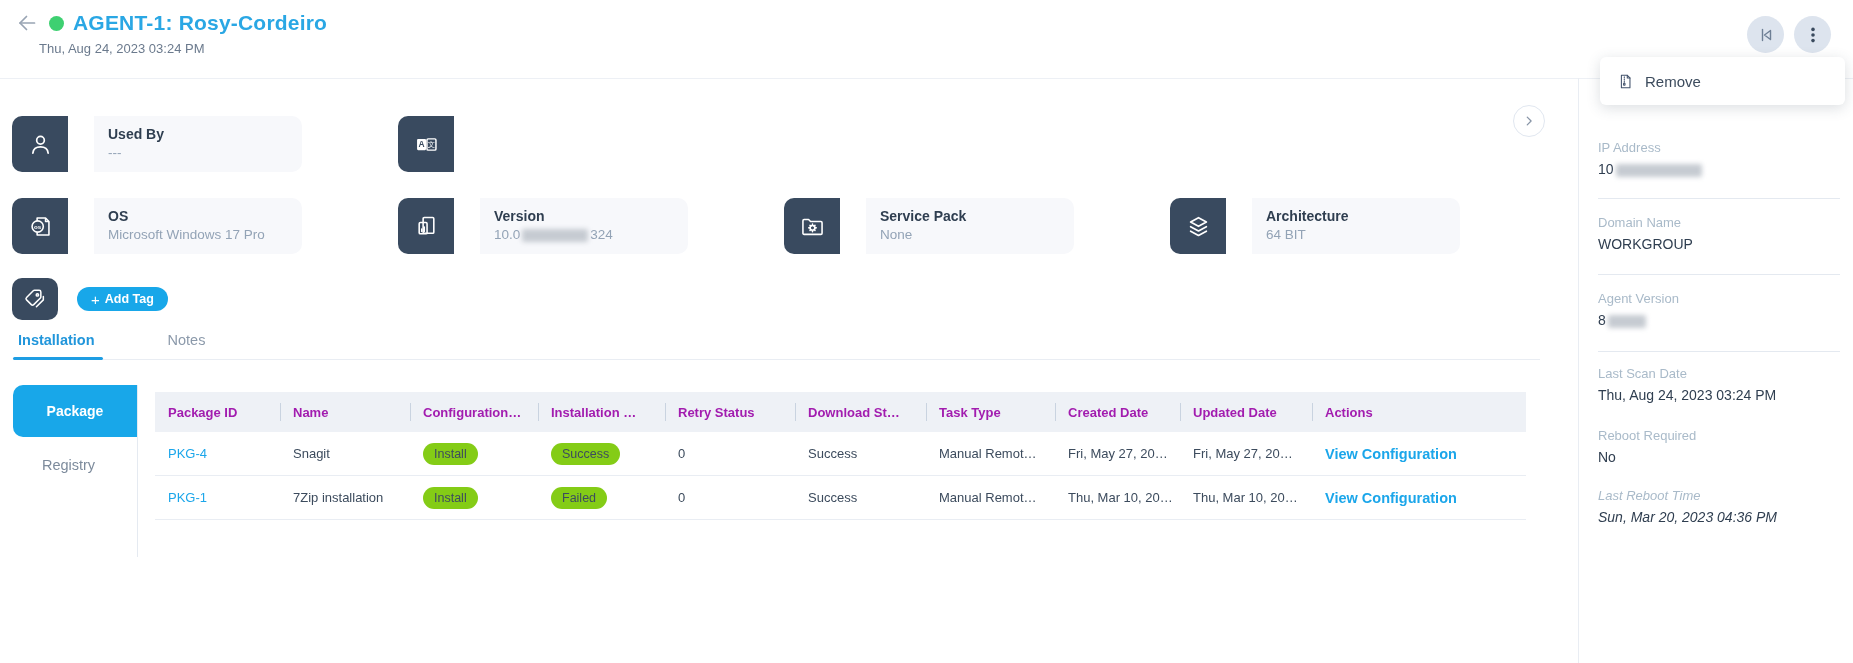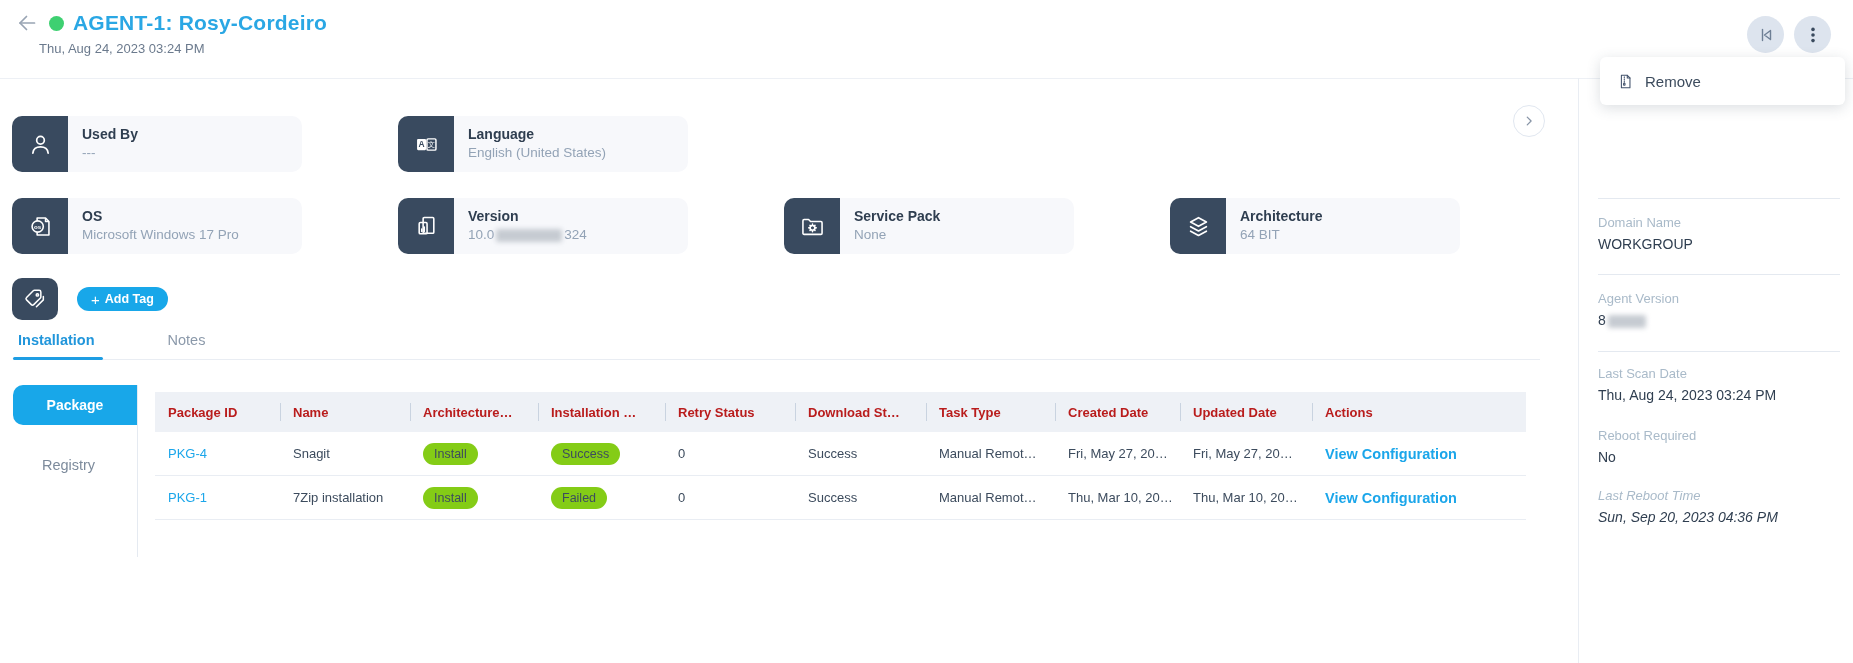--- a/index.html
+++ b/index.html
@@ -24,21 +24,21 @@
     display:flex; align-items:center; padding-left:17px; gap:11px; }
   .dropdown .dd-label { font-size:15px; color:#3c4b5d; }
 
   
   .cards-row { position:absolute; left:12px; display:flex; gap:96px; }
   .cards-row.r1 { top:116px; }
   .cards-row.r2 { top:198px; }
   .card { display:flex; width:290px; height:56px; }
   .card-icon { width:56px; height:56px; flex:none; background:#394a5f; border-radius:10px 0 0 10px;
     display:flex; align-items:center; justify-content:center; }
-  .card-body { flex:1; background:#f7f8fb; border-radius:0 10px 10px 0; padding:9px 8px 0 14px; }
+  .card-body { flex:1; background:#f7f8fb; border-radius:0 10px 10px 0; padding:9px 8px 0 14px;margin-left:26px; }
   .card-label { font-size:14px; font-weight:700; color:#2f3e50; line-height:19px; }
   .card-value { font-size:13.5px; color:#93a3b6; line-height:18px; white-space:nowrap; }
 
   .redacted { display:inline-block; vertical-align:middle; background:#c6cbd2; border-radius:2px;
     filter:blur(2.5px); height:13px; }
 
   
   .tag-box { position:absolute; left:12px; top:278px; width:46px; height:42px; background:#394a5f;
     border-radius:10px; display:flex; align-items:center; justify-content:center; }
   .add-tag-btn { position:absolute; left:77px; top:287px; height:24px; padding:0 14px; border:none;
@@ -46,31 +46,31 @@
     display:flex; align-items:center; gap:5px; cursor:pointer; font-family:inherit; }
   .tabs { position:absolute; left:18px; top:332px; display:flex; gap:73px; }
   .tab { font-size:14.5px; cursor:pointer; }
   .tab.active { color:#2196db; font-weight:600; }
   .tab.idle { color:#8b99aa; }
   .tab-underline { position:absolute; left:13px; top:357px; width:90px; height:3px; background:#1e9de3; border-radius:2px; }
   .tab-divider { position:absolute; left:103px; top:359px; width:1437px; height:1px; background:#e9edf3; }
 
   
   .side-border { position:absolute; left:137px; top:385px; width:1px; height:172px; background:#e5eaf1; }
-  .pkg-btn { position:absolute; left:13px; top:385px; width:124px; height:40px; background:#18a7e9;
+  .pkg-btn { position:absolute; left:13px; top:385px; width:124px; height:52px; background:#18a7e9;
     border:none; border-radius:10px 0 0 10px; color:#fff; font-size:14px; font-weight:600;
     cursor:pointer; font-family:inherit; }
   .reg-btn { position:absolute; left:0; top:457px; width:137px; text-align:center; font-size:14.5px;
     color:#7d8b9c; cursor:pointer; }
 
   
   .tbl { position:absolute; left:155px; top:392px; width:1371px; }
   .tbl-grid { display:grid; grid-template-columns:125px 130px 128px 127px 130px 131px 129px 125px 132px auto; align-items:center; }
   .thead { background:#eef1f6; height:40px; }
-  .th { position:relative; padding-left:13px; font-size:13px; font-weight:700; color:#b91c1c; height:40px;
+  .th { position:relative; padding-left:13px; font-size:13px; font-weight:700; color:#a21caf; height:40px;
     display:flex; align-items:center; white-space:nowrap; overflow:hidden; }
   .th + .th::before { content:""; position:absolute; left:0; top:11px; bottom:11px; width:1px; background:#c9d3e0; }
   .trow { height:44px; border-bottom:1px solid #e9edf3; }
   .td { padding-left:13px; font-size:13px; color:#3c4b5d; white-space:nowrap; overflow:hidden; }
   .link { color:#1ba6ea; cursor:pointer; text-decoration:none; }
   .action-link { font-size:14.5px; font-weight:600; }
   .pill { display:inline-block; background:#84cc16; color:#3d4c5e; border-radius:11px;
     padding:4px 11px; font-size:12.5px; }
 
   
@@ -150,24 +150,20 @@
     </div>
     <div class="card">
       <div class="card-icon">
         <svg width="27" height="27" viewBox="0 0 24 24">
           <rect x="3.6" y="7" width="8" height="10" rx="1" fill="#fff"></rect>
           <text x="7.6" y="14.6" text-anchor="middle" font-size="7.5" font-weight="bold" fill="#394a5f" font-family="sans-serif">A</text>
           <rect x="12.4" y="7" width="8" height="10" rx="1" fill="none" stroke="#fff" stroke-width="1.3"></rect>
           <text x="16.4" y="14.4" text-anchor="middle" font-size="6.5" fill="#fff" font-family="sans-serif">文</text>
         </svg>
       </div>
-      <div class="card-body">
-        <div class="card-label">Language</div>
-        <div class="card-value">English (United States)</div>
-      </div>
     </div>
   </div>
 
   <div class="cards-row r2">
     <div class="card">
       <div class="card-icon">
         <svg width="27" height="27" viewBox="0 0 24 24">
           <path d="M9 4.5h7.5l3 3V19.5H9z" fill="none" stroke="#fff" stroke-width="1.4" stroke-linejoin="round"></path>
           <path d="M16.5 4.5v3h3" fill="none" stroke="#fff" stroke-width="1.4" stroke-linejoin="round"></path>
           <circle cx="9.5" cy="12" r="5" fill="#394a5f" stroke="#fff" stroke-width="1.4"></circle>
@@ -242,21 +238,21 @@
   <div class="tab-divider"></div>
 
   <button class="pkg-btn">Package</button>
   <div class="reg-btn">Registry</div>
   <div class="side-border"></div>
 
   <div class="tbl">
     <div class="tbl-grid thead">
       <div class="th">Package ID</div>
       <div class="th">Name</div>
-      <div class="th">Architecture…</div>
+      <div class="th">Configuration…</div>
       <div class="th">Installation …</div>
       <div class="th">Retry Status</div>
       <div class="th">Download St…</div>
       <div class="th">Task Type</div>
       <div class="th">Created Date</div>
       <div class="th">Updated Date</div>
       <div class="th">Actions</div>
     </div>
 
     <div class="tbl-grid trow">
@@ -288,20 +284,24 @@
 
   <div class="panel"></div>
   <div class="collapse-btn">
     <span>
       <svg width="14" height="14" viewBox="0 0 20 20" fill="none" stroke="#8794a6" stroke-width="1.8" stroke-linecap="round" stroke-linejoin="round">
         <path d="M7.5 4.5L13 10l-5.5 5.5"></path>
       </svg>
     </span>
   </div>
 
+  <div class="p-item" style="left:1598px; top:140px;">
+    <div class="p-label">IP Address</div>
+    <div class="p-value"><span>10</span><span class="redacted" style="width:86px; margin-left:2px;"></span></div>
+  </div>
   <div class="p-div" style="left:1598px; top:198px;"></div>
 
   <div class="p-item" style="left:1598px; top:215px;">
     <div class="p-label">Domain Name</div>
     <div class="p-value">WORKGROUP</div>
   </div>
   <div class="p-div" style="left:1598px; top:274px;"></div>
 
   <div class="p-item" style="left:1598px; top:291px;">
     <div class="p-label">Agent Version</div>
@@ -314,16 +314,16 @@
     <div class="p-value">Thu, Aug 24, 2023 03:24 PM</div>
   </div>
 
   <div class="p-item" style="left:1598px; top:428px;">
     <div class="p-label">Reboot Required</div>
     <div class="p-value">No</div>
   </div>
 
   <div class="p-item" style="left:1598px; top:488px;font-style:italic;">
     <div class="p-label">Last Reboot Time</div>
-    <div class="p-value">Sun, Sep 20, 2023 04:36 PM</div>
+    <div class="p-value">Sun, Mar 20, 2023 04:36 PM</div>
   </div>
 
 </div>
 
 </body></html>

